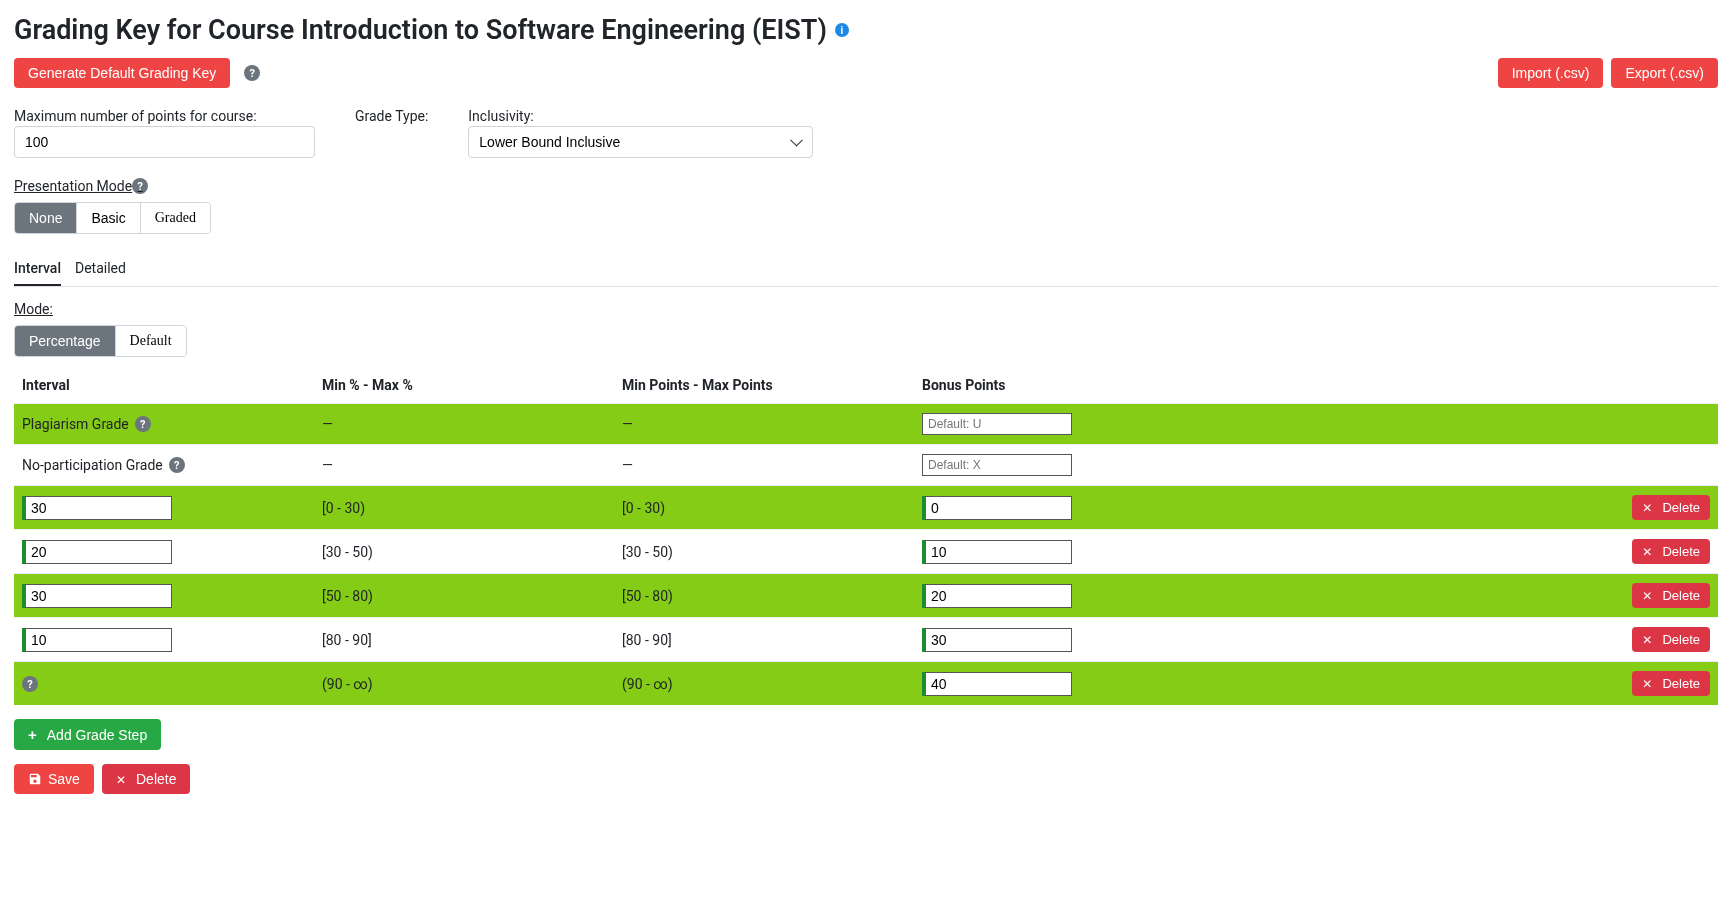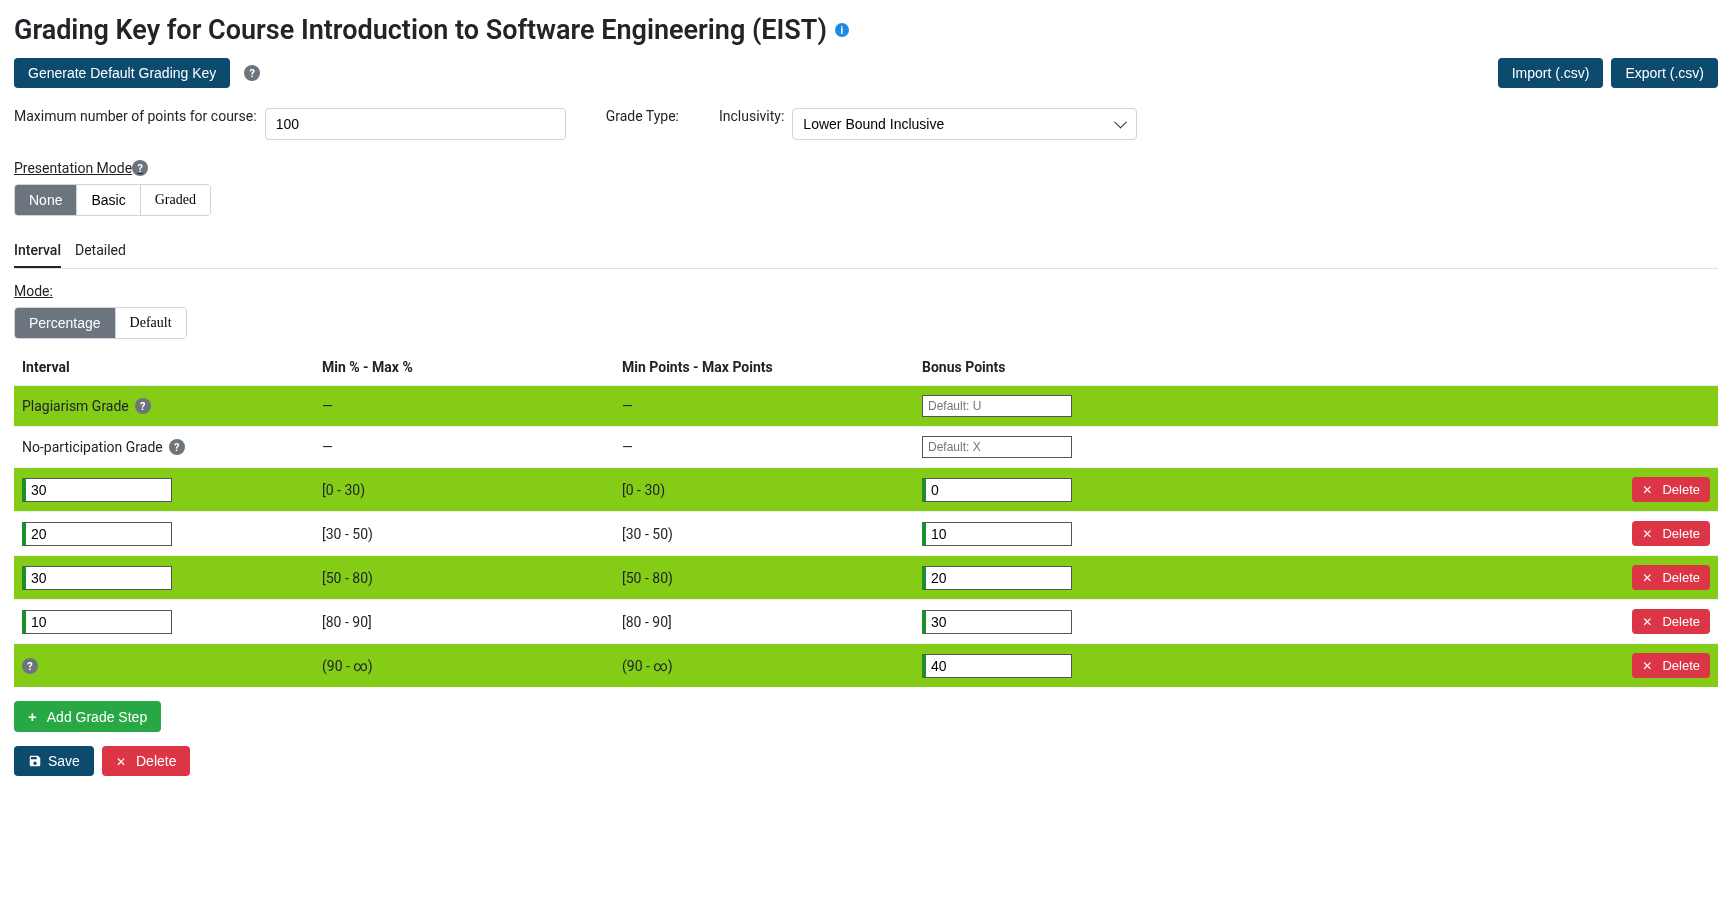--- a/index.html
+++ b/index.html
@@ -62,30 +62,30 @@
   display: inline-flex;
   align-items: center;
   gap: 6px;
   padding: 7px 14px;
   border: none;
   border-radius: 4px;
   font-size: 14px;
   cursor: pointer;
   color: #fff;
 }
-.btn-primary { background: #0c4a6e; }
+.btn-primary { background: #ef4444; }
 .btn-success { background: #28a745; }
 .btn-danger  { background: #dc3545; }
 .btn-sm { padding: 5px 10px; font-size: 13px; }
 .form-row {
   display: flex;
   gap: 40px;
   margin-bottom: 20px;
 }
-.form-group { display: flex; flex-direction: row; gap: 8px; }
+.form-group { display: flex; flex-direction: column; gap: 2px; }
 .form-group label { font-size: 14px; color: #212529; }
 .form-control {
   padding: 7px 10px;
   border: 1px solid #ced4da;
   border-radius: 4px;
   font-size: 14px;
   background: #fff;
 }
 .form-group.max-points .form-control { width: 301px; }
 .form-group.grade-type .form-control, .form-group.inclusivity .form-control { width: 345px; }

